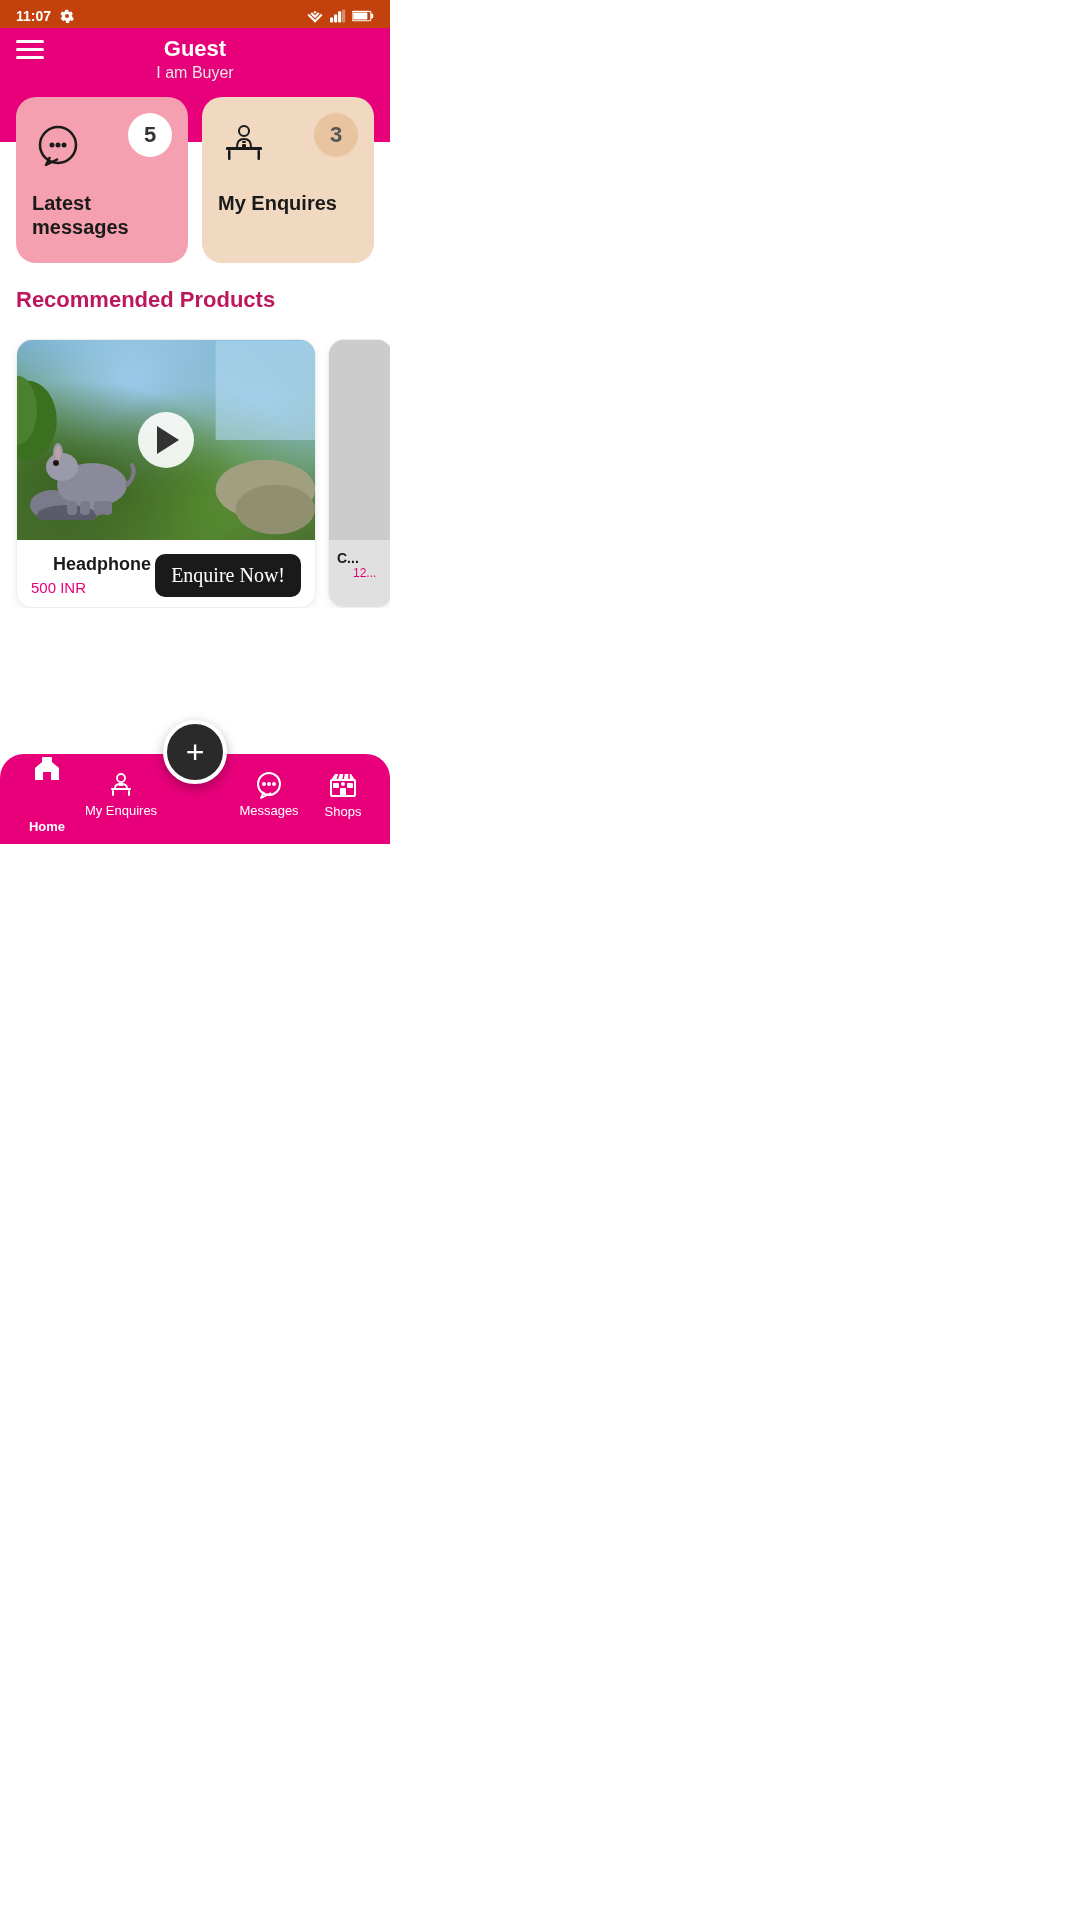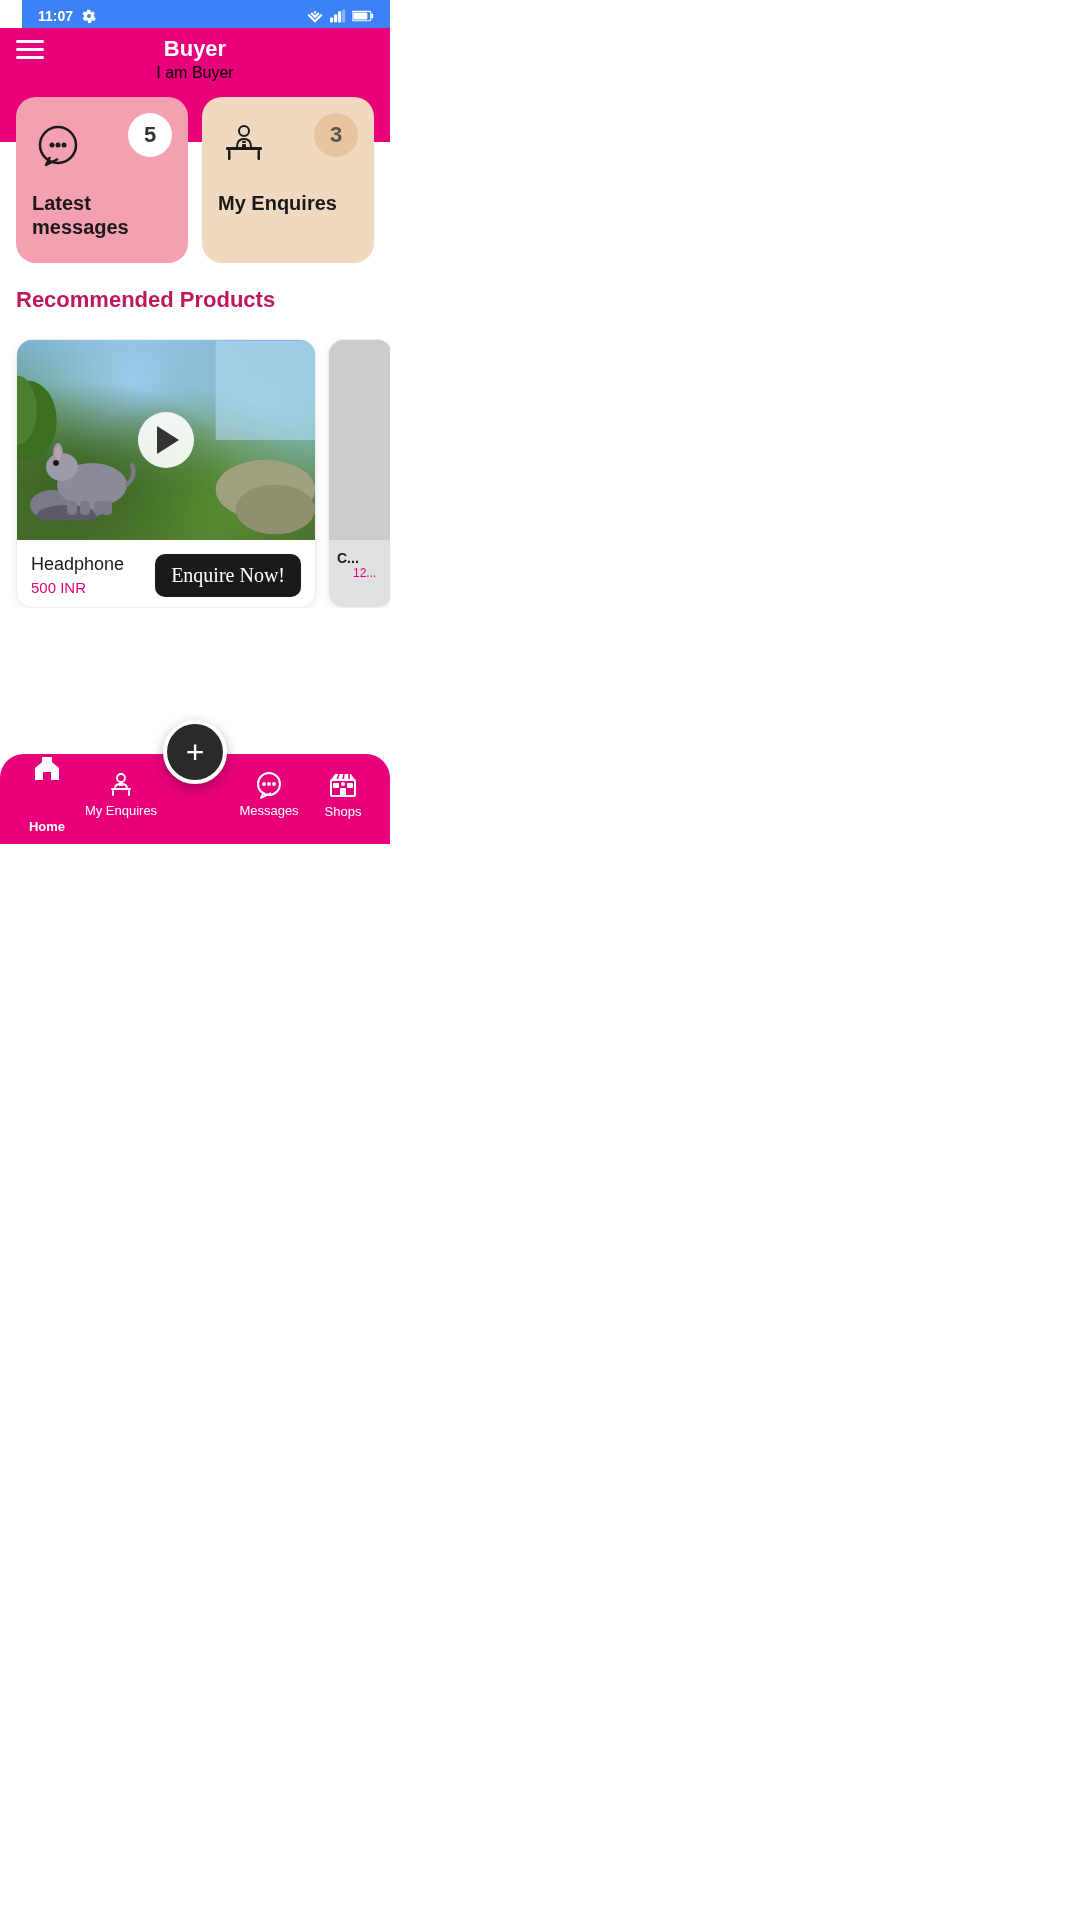--- a/index.html
+++ b/index.html
@@ -13,25 +13,24 @@
       overflow: hidden;
       position: relative;
     }
 
     
     .status-bar {
       display: flex;
       justify-content: space-between;
       align-items: center;
       padding: 8px 16px 4px;
-      background: #3b82f6;
+      background: #c2410c;
       color: white;
       font-size: 14px;
       font-weight: bold;
-      margin-left: 22px;
     }
     .status-right {
       display: flex;
       align-items: center;
       gap: 6px;
     }
 
     
     .header {
       background: #e8007a;
@@ -54,21 +53,21 @@
       height: 3px;
       background: white;
       border-radius: 2px;
     }
     .header-title {
       color: white;
       font-size: 22px;
       font-weight: bold;
     }
     .header-subtitle {
-      color: #000000;
+      color: #e5e5e5;
       font-size: 16px;
       margin-top: 2px;
     }
 
     
     .cards-row {
       display: flex;
       gap: 14px;
       padding: 0 16px;
       margin-top: -45px;
@@ -191,22 +190,23 @@
     }
 
     .product-info {
       padding: 14px 14px 10px;
       display: flex;
       justify-content: space-between;
       align-items: flex-start;
     }
     .product-name {
       font-size: 18px;
-      font-weight: normal;
+      font-weight: bold;
       color: #1a1a1a;
+      margin-left: 22px;
     }
     .product-price {
       font-size: 15px;
       color: #e8007a;
       margin-top: 4px;
     }
     .enquire-btn {
       background: #1a1a1a;
       color: white;
       border: none;
@@ -332,21 +332,21 @@
     </svg>
   </div>
 </div>
 
 <div class="header">
   <div class="hamburger">
     <span></span>
     <span></span>
     <span></span>
   </div>
-  <div class="header-title">Buyer</div>
+  <div class="header-title">Guest</div>
   <div class="header-subtitle">I am Buyer</div>
 </div>
 
 <div class="cards-row">
 
   <div class="card card-messages">
     <div class="card-badge">
       <span>5</span>
     </div>
     <div class="card-icon">

